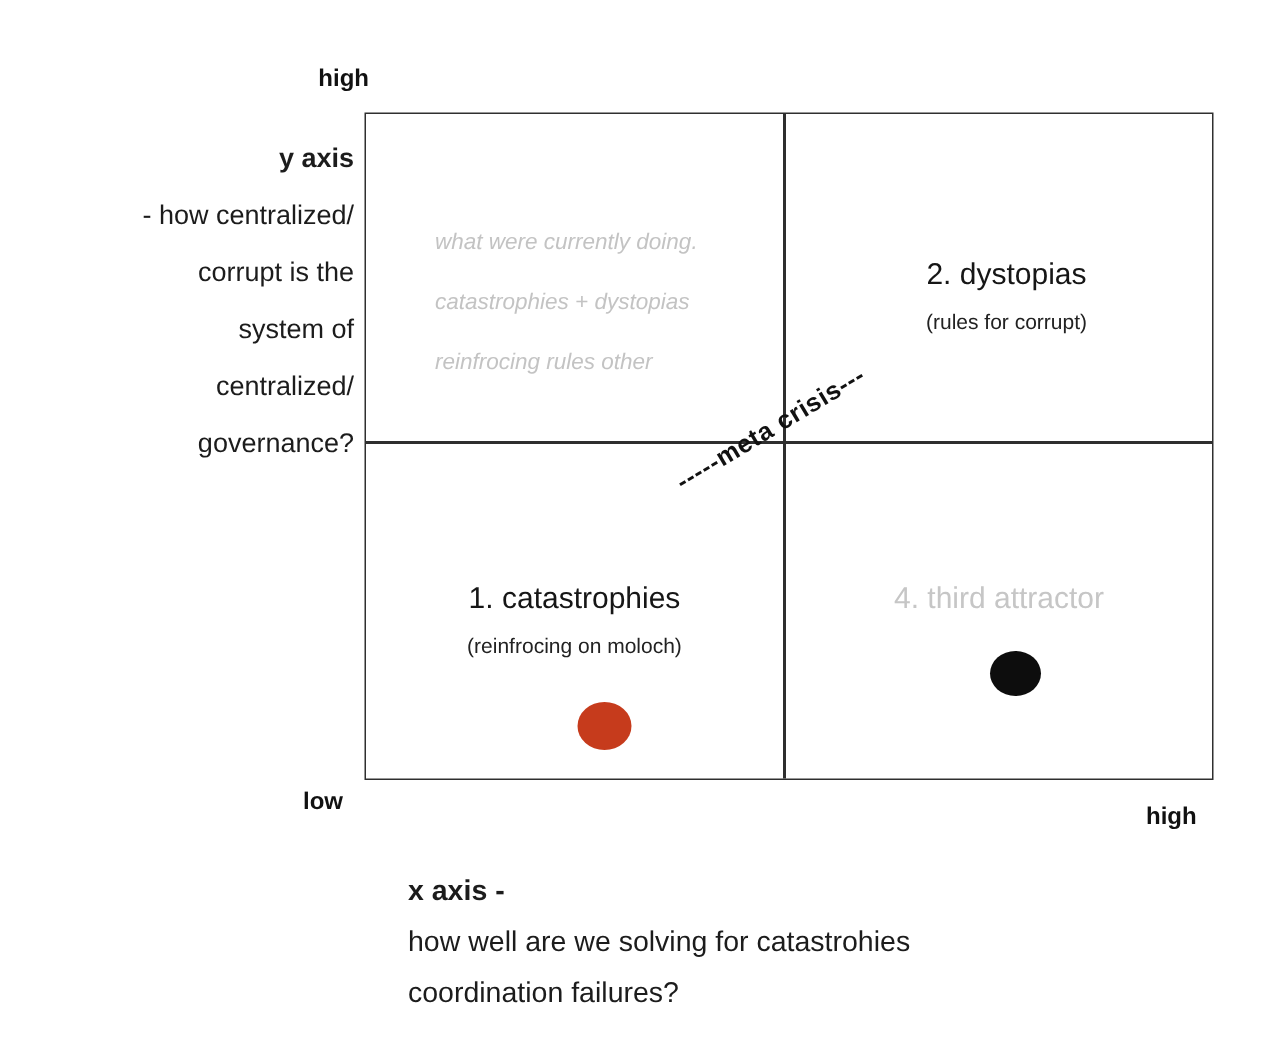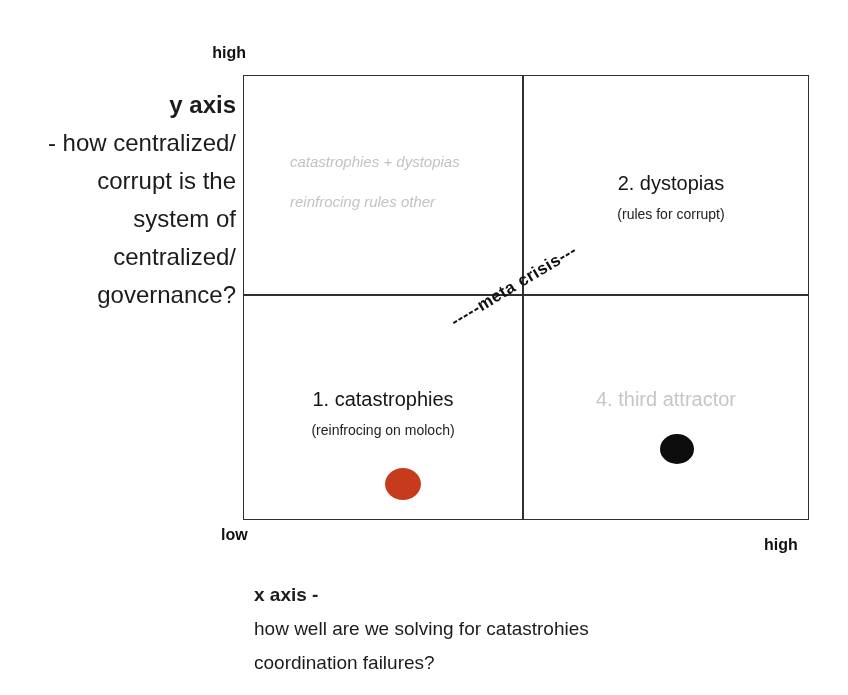--- a/index.html
+++ b/index.html
@@ -5,25 +5,25 @@
   html,body{margin:0;padding:0;background:#ffffff;}
   .canvas{
     position:relative;width:848px;height:695px;background:#ffffff;
     font-family:"Liberation Sans",sans-serif;color:#1c1c1c;overflow:hidden;
   }
   .abs{position:absolute;}
 
   
   .corner{font-size:16px;font-weight:700;color:#111;}
   .y-high{left:196px;top:44px;width:50px;text-align:right;}
-  .x-low{left:202px;top:526px;margin-left:19px;}
+  .x-low{left:202px;top:526px;}
   .x-high{left:764px;top:536px;}
 
   
-  .y-block{left:0;top:86px;width:236px;text-align:right;font-size:24px;line-height:38px;}
+  .y-block{left:0;top:86px;width:236px;text-align:right;font-size:18px;line-height:38px;}
   .y-title{font-weight:700;}
 
   
   .box{left:243px;top:75px;width:566px;height:445px;border:1.5px solid #2f2f2f;box-sizing:border-box;}
   .vline{position:absolute;left:278px;top:0;width:1.5px;height:100%;background:#2f2f2f;}
   .hline{position:absolute;left:0;top:218px;width:100%;height:1.5px;background:#2f2f2f;}
 
   
   .tl-notes{position:absolute;left:46px;top:66px;font-style:italic;font-size:15px;color:#c3c3c3;line-height:40px;white-space:nowrap;}
 
@@ -42,21 +42,21 @@
     font-weight:700;font-size:17px;color:#111;
     transform:rotate(-31deg);letter-spacing:.5px;white-space:nowrap;
   }
 
   
   .dot{position:absolute;}
   .dot-red{left:139px;top:390px;}
   .dot-black{left:414px;top:356px;}
 
   
-  .x-block{left:254px;top:578px;font-size:19px;line-height:34px;}
+  .x-block{left:272px;top:578px;font-size:19px;line-height:34px;}
   .x-title{font-weight:700;}
 </style>
 </head>
 <body>
 
 <div class="canvas">
 
   <div class="abs corner y-high">high</div>
 
   <div class="abs y-block">
@@ -66,20 +66,21 @@
     <div>system of</div>
     <div>centralized/</div>
     <div>governance?</div>
   </div>
 
   <div class="abs box">
     <div class="vline"></div>
     <div class="hline"></div>
 
     <div class="tl-notes">
+      <div>what were currently doing.</div>
       <div>catastrophies + dystopias</div>
       <div>reinfrocing rules other</div>
     </div>
 
     <div class="q-center q-tr">
       <div class="q-title">2. dystopias</div>
       <div class="q-sub">(rules for corrupt)</div>
     </div>
 
     <div class="q-center q-bl">

